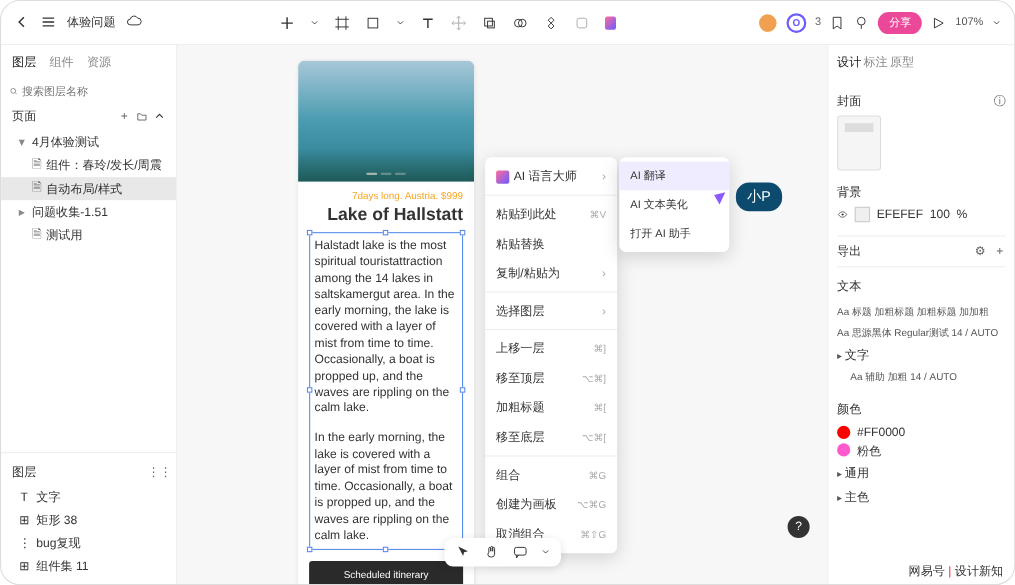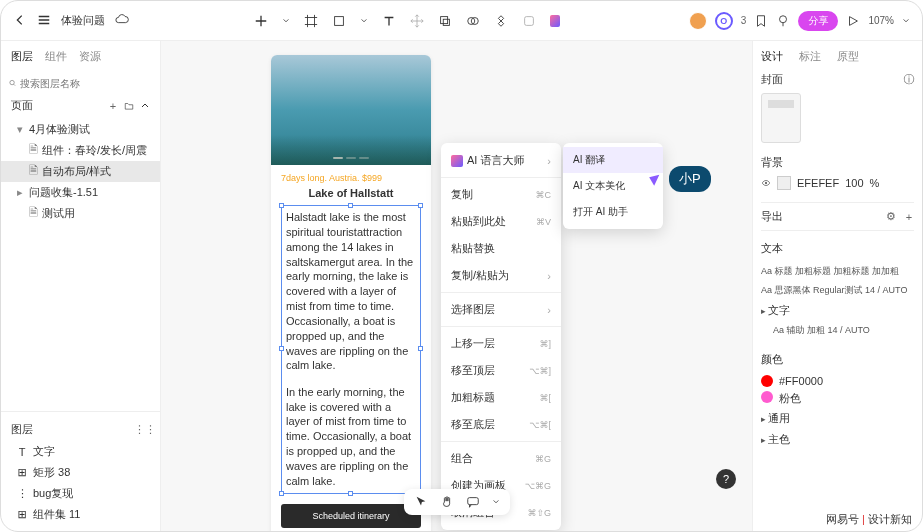--- a/index.html
+++ b/index.html
@@ -8,21 +8,21 @@
 
 .topbar{height:40px;display:flex;align-items:center;padding:0 12px;border-bottom:1px solid #eee;gap:8px}
 .topbar .left{display:flex;gap:10px;flex:0 0 auto}
 .topbar .center{flex:1;display:flex;align-items:center;justify-content:center;gap:14px}
 .topbar .right{display:flex;align-items:center;gap:8px;flex:0 0 auto}
 .icon{width:14px;height:14px;display:inline-flex;align-items:center;justify-content:center;color:#666}
 .icon svg{width:100%;height:100%}
 .title{font-weight:500}
 .avatar{width:18px;height:18px;border-radius:50%;background:#f0a050;border:1px solid #fff}
 .avatar.o{background:#fff;border:2px solid #6b5bff;color:#6b5bff;display:flex;align-items:center;justify-content:center;font-size:9px;font-weight:bold}
-.share-btn{background:#d946ef;color:#fff;padding:3px 10px;border-radius:10px;font-size:10px}
+.share-btn{background:#ec4899;color:#fff;padding:3px 10px;border-radius:10px;font-size:10px}
 .zoom{font-size:10px;color:#555}
 .badge-3{font-size:10px;color:#666}
 
 
 .main{display:flex;height:calc(100% - 40px)}
 .sidebar-l{width:160px;border-right:1px solid #eee;display:flex;flex-direction:column}
 .canvas{flex:1;background:#f7f7f7;position:relative;overflow:hidden}
 .sidebar-r{width:170px;border-left:1px solid #eee;padding:8px;font-size:10px}
 
 
@@ -44,22 +44,22 @@
 .layer-item.dim{color:#555}
 
 
 .card{position:absolute;left:110px;top:14px;width:160px;background:#fff;border-radius:6px;overflow:hidden;box-shadow:0 1px 4px rgba(0,0,0,0.08)}
 .card-img{height:110px;background:linear-gradient(180deg,#a8c8d8 0%,#4a9bb0 50%,#2a7a8a 100%);position:relative}
 .card-img::after{content:"";position:absolute;bottom:0;left:0;right:0;height:30px;background:linear-gradient(180deg,transparent,rgba(20,60,40,0.5))}
 .card-dots{position:absolute;bottom:6px;left:50%;transform:translateX(-50%);display:flex;gap:3px}
 .card-dots span{width:10px;height:2px;background:rgba(255,255,255,0.5);border-radius:1px}
 .card-dots span.active{background:#fff}
 .card-body{padding:8px 10px 10px}
-.card-sub{text-align:left;color:#f5a623;font-size:9px;margin-bottom:4px}
-.card-title{text-align:center;font-weight:bold;font-size:11px;margin-bottom:6px}
+.card-sub{text-align:right;color:#f5a623;font-size:9px;margin-bottom:4px}
+.card-title{text-align:right;font-weight:bold;font-size:16px;margin-bottom:6px}
 .card-text{font-size:8.5px;line-height:1.35;color:#555;border:1px solid #5b8def;padding:4px;position:relative}
 .sel-handle{width:5px;height:5px;background:#fff;border:1px solid #5b8def;position:absolute}
 .sh-tl{top:-3px;left:-3px}.sh-tr{top:-3px;right:-3px}.sh-bl{bottom:-3px;left:-3px}.sh-br{bottom:-3px;right:-3px}
 .sh-tm{top:-3px;left:50%;margin-left:-3px}.sh-bm{bottom:-3px;left:50%;margin-left:-3px}
 .sh-ml{top:50%;left:-3px;margin-top:-3px}.sh-mr{top:50%;right:-3px;margin-top:-3px}
 .card-btn{margin-top:10px;background:#2a2a2a;color:#fff;text-align:center;padding:7px;font-size:9px;border-radius:3px}
 
 
 .ctx{position:absolute;left:280px;top:102px;width:120px;background:#fff;border-radius:6px;box-shadow:0 4px 16px rgba(0,0,0,0.15);padding:4px 0}
 .ctx-item{padding:6px 10px;font-size:10px;display:flex;justify-content:space-between;align-items:center;cursor:pointer}
@@ -77,21 +77,21 @@
 .cursor-badge{position:absolute;left:490px;top:125px;display:flex;align-items:center;gap:2px}
 .cursor-ptr{width:0;height:0;border-left:10px solid #8b5bff;border-bottom:7px solid transparent;border-top:3px solid transparent;transform:rotate(-30deg)}
 .cursor-lbl{background:#0c4a6e;color:#fff;padding:4px 10px;border-radius:12px;font-size:13px;margin-left:6px}
 
 
 .btool{position:absolute;bottom:16px;left:50%;transform:translateX(-50%);background:#fff;border-radius:8px;box-shadow:0 2px 8px rgba(0,0,0,0.12);padding:6px 10px;display:flex;gap:12px;align-items:center}
 .btool .icon{color:#666;cursor:pointer}
 .btool .icon.active{color:#6b5bff}
 
 
-.rtabs{display:flex;gap:16px;margin-bottom:8px;font-size:10px}
+.rtabs{display:flex;gap:2px;margin-bottom:20px;font-size:10px}
 .rtabs span{color:#888;cursor:pointer}
 .rtabs span.active{color:#222;font-weight:500}
 .rsec{margin-bottom:12px}
 .rsec-h{font-size:10px;color:#444;margin-bottom:6px;display:flex;justify-content:space-between;align-items:center}
 .thumb{width:40px;height:50px;border:1px solid #ddd;border-radius:3px;background:#f5f5f5;position:relative}
 .thumb::before{content:"";position:absolute;top:6px;left:6px;right:6px;height:8px;background:#ddd}
 .bg-row{display:flex;align-items:center;gap:6px;font-size:9px}
 .bg-swatch{width:14px;height:14px;border:1px solid #ccc;background:#efefef}
 .txt-row{font-size:9px;color:#555;padding:3px 0;white-space:nowrap;overflow:hidden}
 .color-row{display:flex;align-items:flex-start;gap:6px;font-size:9px;padding:2px 0}
@@ -323,24 +323,20 @@
         <div class="card-btn">Scheduled itinerary</div>
       </div>
     </div>
 
     <div class="ctx" id="ctx">
         <div class="ctx-item ai-item">
           <span><span class="ai-logo"></span>AI 语言大师</span>
           <span class="ar">›</span>
         </div>
         <div class="ctx-sep"></div>
-        <div class="ctx-item">
-          <span>复制</span>
-          <span class="sc">⌘C</span>
-        </div>
         <div class="ctx-item">
           <span>粘贴到此处</span>
           <span class="sc">⌘V</span>
         </div>
         <div class="ctx-item">
           <span>粘贴替换</span>
         </div>
         <div class="ctx-item">
           <span>复制/粘贴为</span>
           <span class="ar">›</span>

